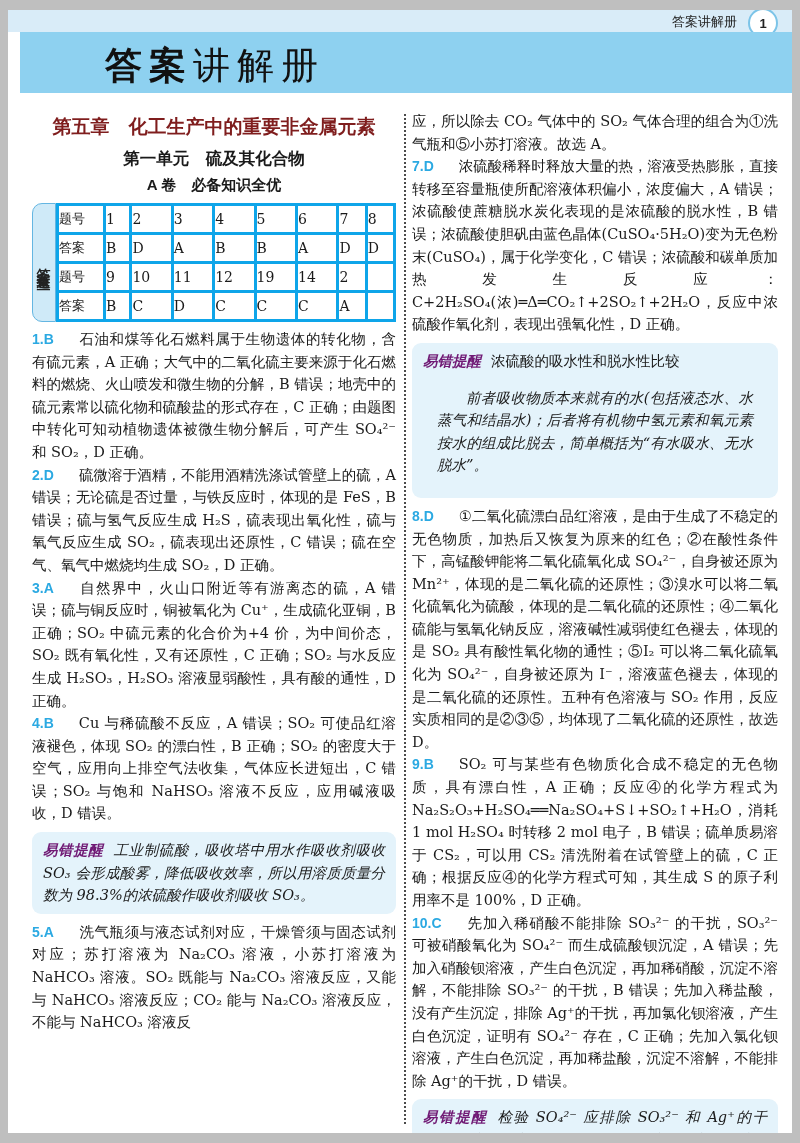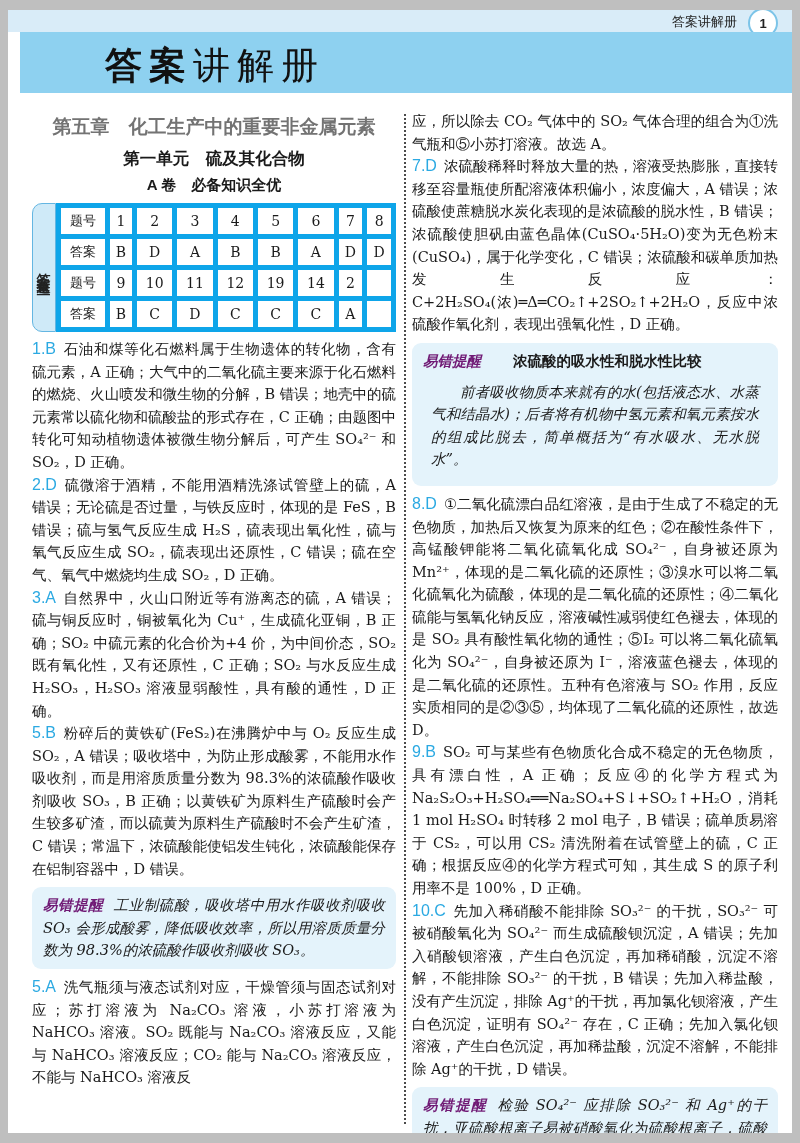--- a/index.html
+++ b/index.html
@@ -19,46 +19,46 @@
   .banner-title{position:absolute;left:85px;top:9px;font-family:"Liberation Sans",sans-serif;
        font-size:37px;letter-spacing:7px;color:#111;}
   .banner-title .b1{font-weight:900;}
   .banner-title .b2{font-weight:500;}
   
   .content{position:absolute;left:0;top:100px;width:784px;display:flex;}
   .col-left{width:364px;margin-left:24px;}
   .col-divider{border-left:2px dotted #4a4a4a;margin:4px 6px 0 8px;height:1010px;}
   .col-right{width:366px;}
   
-  .chapter{font-size:19px;font-weight:bold;color:#737373;text-align:center;margin:4px 0 8px 0;}
+  .chapter{font-size:19px;font-weight:bold;color:#7f1d1d;text-align:center;margin:4px 0 8px 0;}
   .unit{font-size:16.5px;font-weight:bold;text-align:center;margin:2px 0 6px 0;
        font-family:"Liberation Sans",sans-serif;}
   .sheet{font-size:15px;font-weight:bold;text-align:center;margin:0 0 8px 0;
        font-family:"Liberation Sans",sans-serif;}
   
   .qtable-wrap{display:flex;align-items:stretch;margin:0 0 6px 0;}
   .qtable-side{width:22px;background:#cfeaf8;border:1px solid #64b6e2;border-radius:10px 0 0 10px;
        display:flex;align-items:center;justify-content:center;
        writing-mode:vertical-rl;text-orientation:upright;font-size:14px;font-weight:bold;
        letter-spacing:3px;color:#222;font-family:"Liberation Sans",sans-serif;}
   table.qtable{flex:1;border-collapse:collapse;table-layout:fixed;}
-  table.qtable td{border:5px solid #0ea5e9;text-align:center;height:26px;font-size:14px;padding:0;}
+  table.qtable td{border:3px solid #0ea5e9;text-align:left;height:26px;font-size:14px;padding:0;}
   table.qtable td.th{font-size:13px;width:44px;}
   
   .blocks p.item{margin:0;font-size:14.5px;line-height:22.6px;text-align:justify;
        text-justify:inter-ideograph;}
-  .num{color:#2ba9e2;font-weight:normal;margin-right:7px;font-family:"Liberation Sans",sans-serif;
-       font-size:16px;}
+  .num{color:#2ba9e2;font-weight:bold;margin-right:25px;font-family:"Liberation Sans",sans-serif;
+       font-size:14px;}
   
   .tipbox{background:#e4f3fb;border-radius:9px;margin:7px 0;padding:7px 11px;
        font-size:14.5px;line-height:22.6px;text-align:justify;}
   .tip-label{color:#701a75;font-weight:bold;font-style:italic;margin-right:10px;}
-  .tip-title{font-weight:bold;font-family:"Liberation Sans",sans-serif;font-style:normal;margin-left:22px;}
+  .tip-title{font-weight:normal;font-family:"Liberation Sans",sans-serif;font-style:normal;}
   .tip-text{font-style:italic;}
-  .tip-body{margin:8px;text-indent:2em;font-style:italic;}
+  .tip-body{margin:14px;text-indent:2em;font-style:italic;}
 </style>
 </head>
 <body>
 
 <div class="page">
 
   <div class="strip">
     <span class="strip-label">答案讲解册</span>
   </div>
   <div class="pagenum">1</div>
@@ -123,21 +123,21 @@
                 <td></td>
               </tr>
             </tbody>
         </table>
       </div>
 
       <div class="blocks">
           <p class="item"><span class="num">1.B</span><span>石油和煤等化石燃料属于生物遗体的转化物，含有硫元素，A 正确；大气中的二氧化硫主要来源于化石燃料的燃烧、火山喷发和微生物的分解，B 错误；地壳中的硫元素常以硫化物和硫酸盐的形式存在，C 正确；由题图中转化可知动植物遗体被微生物分解后，可产生 SO₄²⁻ 和 SO₂，D 正确。</span></p>
           <p class="item"><span class="num">2.D</span><span>硫微溶于酒精，不能用酒精洗涤试管壁上的硫，A 错误；无论硫是否过量，与铁反应时，体现的是 FeS，B 错误；硫与氢气反应生成 H₂S，硫表现出氧化性，硫与氧气反应生成 SO₂，硫表现出还原性，C 错误；硫在空气、氧气中燃烧均生成 SO₂，D 正确。</span></p>
           <p class="item"><span class="num">3.A</span><span>自然界中，火山口附近等有游离态的硫，A 错误；硫与铜反应时，铜被氧化为 Cu⁺，生成硫化亚铜，B 正确；SO₂ 中硫元素的化合价为+4 价，为中间价态，SO₂ 既有氧化性，又有还原性，C 正确；SO₂ 与水反应生成 H₂SO₃，H₂SO₃ 溶液显弱酸性，具有酸的通性，D 正确。</span></p>
-          <p class="item"><span class="num">5.B</span><span>粉碎后的黄铁矿(FeS₂)在沸腾炉中与 O₂ 反应生成 SO₂，A 错误；吸收塔中，为防止形成酸雾，不能用水作吸收剂，而是用溶质质量分数为 98.3%的浓硫酸作吸收剂吸收 SO₃，B 正确；以黄铁矿为原料生产硫酸时会产生较多矿渣，而以硫黄为原料生产硫酸时不会产生矿渣，C 错误；常温下，浓硫酸能使铝发生钝化，浓硫酸能保存在铝制容器中，D 错误。</span></p>
+          <p class="item"><span class="num">4.B</span><span>Cu 与稀硫酸不反应，A 错误；SO₂ 可使品红溶液褪色，体现 SO₂ 的漂白性，B 正确；SO₂ 的密度大于空气，应用向上排空气法收集，气体应长进短出，C 错误；SO₂ 与饱和 NaHSO₃ 溶液不反应，应用碱液吸收，D 错误。</span></p>
           <div class="tipbox"><span class="tip-label">易错提醒</span><span class="tip-text">工业制硫酸，吸收塔中用水作吸收剂吸收 SO₃ 会形成酸雾，降低吸收效率，所以用溶质质量分数为 98.3%的浓硫酸作吸收剂吸收 SO₃。</span></div>
           <p class="item"><span class="num">5.A</span><span>洗气瓶须与液态试剂对应，干燥管须与固态试剂对应；苏打溶液为 Na₂CO₃ 溶液，小苏打溶液为 NaHCO₃ 溶液。SO₂ 既能与 Na₂CO₃ 溶液反应，又能与 NaHCO₃ 溶液反应；CO₂ 能与 Na₂CO₃ 溶液反应，不能与 NaHCO₃ 溶液反</span></p>
         </div>
     </div>
 
     <div class="col-divider"></div>
 
     <div class="col-right">
       <div class="blocks">
           <p class="item"><span>应，所以除去 CO₂ 气体中的 SO₂ 气体合理的组合为①洗气瓶和⑤小苏打溶液。故选 A。</span></p>

